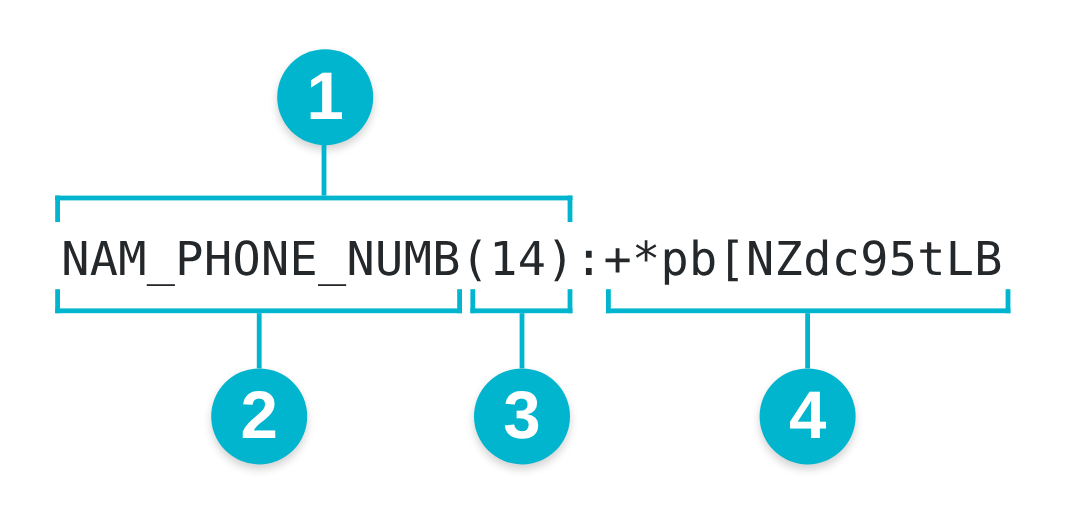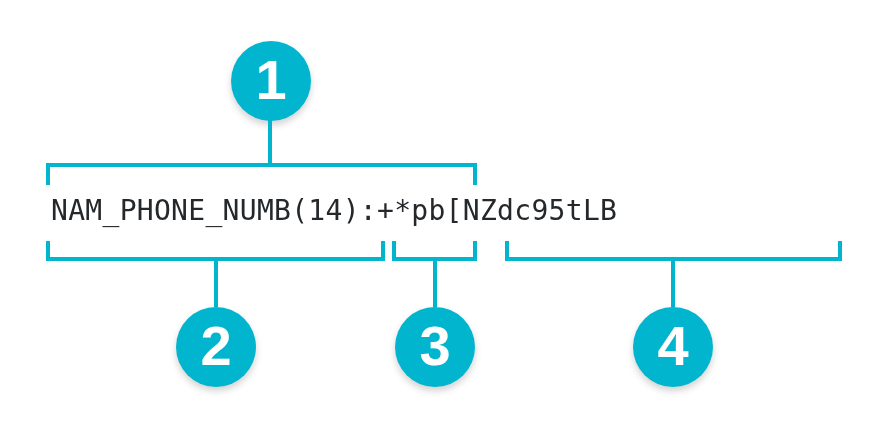--- a/index.html
+++ b/index.html
@@ -9,21 +9,21 @@
     height: 430px;
     background: #ffffff;
     overflow: hidden;
     font-family: "Liberation Sans", sans-serif;
   }
   .token {
     position: absolute;
     left: 51px;
     top: 197px;
     font-family: "DejaVu Sans Mono", "Liberation Mono", monospace;
-    font-size: 28px;
+    font-size: 39px;
     line-height: 1;
     letter-spacing: 0.3px;
     color: #25282b;
     white-space: pre;
   }
   .badge {
     position: absolute;
     width: 80px;
     height: 80px;
     border-radius: 50%;

